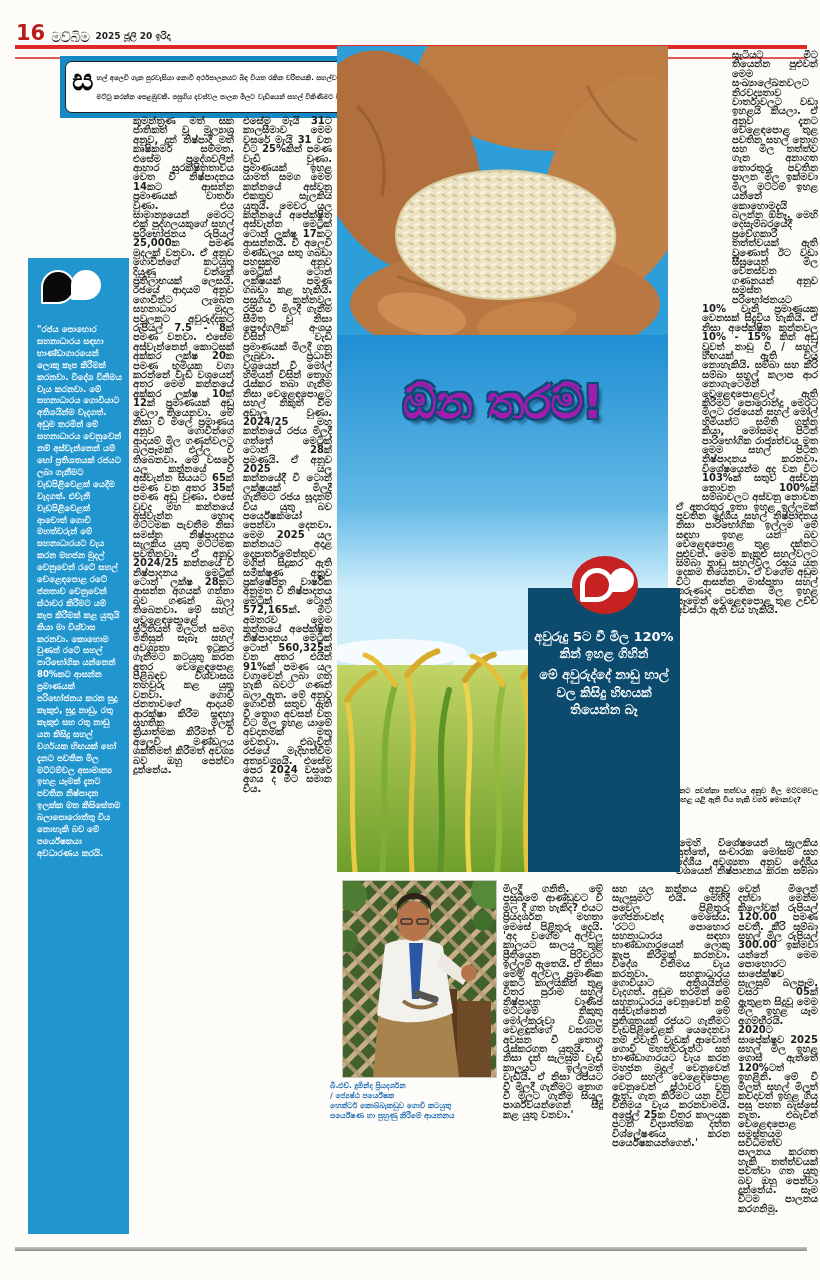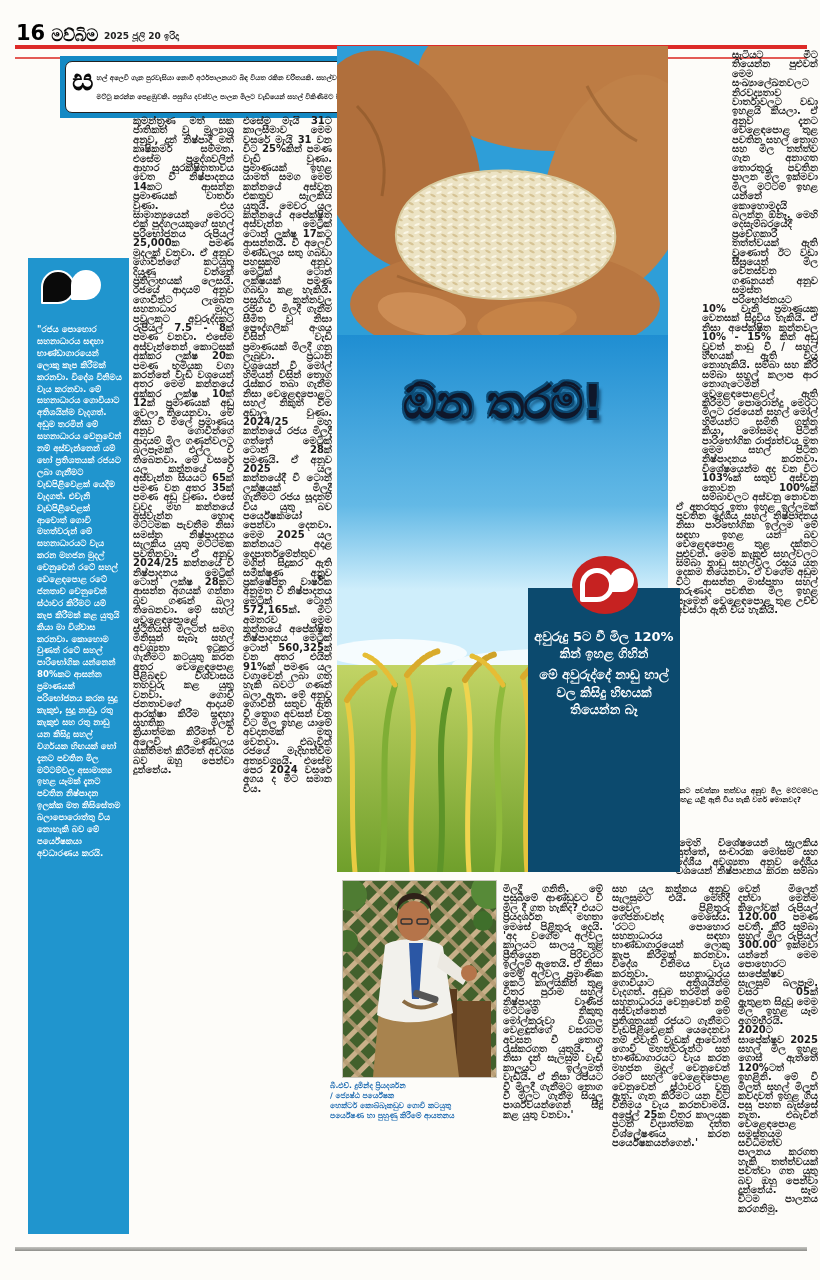--- a/index.html
+++ b/index.html
@@ -1,21 +1,21 @@
 <!DOCTYPE html>
 <html><head>
 <meta charset="utf-8">
 <style>
   html,body{margin:0;padding:0;background:#e8e8e4;}
   #page{position:relative;width:820px;height:1280px;background:#fdfcf9;margin:0 auto;
         font-family:"DejaVu Sans","Liberation Sans",sans-serif;overflow:hidden;}
   
   .hdr{position:absolute;left:16px;top:18px;width:790px;height:26px;display:flex;align-items:flex-end;gap:6px;}
-  .pageno{font-size:21px;font-weight:700;color:#000000;line-height:1;text-align:right;}
-  .masthead{font-size:17px;font-weight:700;color:#0a0a0a;letter-spacing:-.5px;line-height:1;}
+  .pageno{font-size:21px;font-weight:700;color:#b91c1c;line-height:1;text-align:right;}
+  .masthead{font-size:14px;font-weight:400;color:#0a0a0a;letter-spacing:-.5px;line-height:1;}
   .pdate{font-size:9px;font-weight:700;color:#222;padding-bottom:2px;}
   .redrule{position:absolute;left:15px;top:45px;width:792px;height:8px;
            border-top:4px solid #dd2a28;border-bottom:2px solid #e35a55;}
   
   .introbox{position:absolute;left:60px;top:56px;width:338px;height:62px;background:#1489c4;padding:0;}
   .introinner{position:absolute;left:5px;top:5px;right:5px;bottom:5px;background:#ffffff;border:1px solid #222;
               border-radius:7px;padding:3px 7px 2px 6px;overflow:hidden;}
   .dropcap{float:left;font-size:30px;font-weight:900;color:#0a0a0a;line-height:.85;margin:2px 3px 0 0;}
   .introtxt{font-size:6.9px;line-height:9px;font-weight:700;color:#101010;text-align:justify;}
   
@@ -28,21 +28,21 @@
   .quotepair{position:relative;width:62px;height:42px;margin:2px 0 12px 4px;}
   .quotepair .c1,.quotepair .c2{position:absolute;top:0;width:30px;height:30px;border-radius:50% 50% 50% 4%;}
   .quotepair .c1{left:0;background:#0a0a0a;border:2px solid #fff;}
   .quotepair .c2{left:30px;background:#ffffff;}
   
   .imgblock{position:absolute;left:337px;top:335px;width:331px;height:537px;overflow:hidden;}
   .handsblock{position:absolute;left:337px;top:46px;width:331px;height:289px;overflow:hidden;}
   .headline{position:absolute;left:337px;top:378px;width:331px;text-align:center;z-index:5;}
   .hl1{font-size:40px;font-weight:900;color:#ffffff;line-height:1.12;letter-spacing:-1px;
        text-shadow:2px 2px 0 #0c4a74,-2px 2px 0 #0c4a74,2px -2px 0 #0c4a74,-2px -2px 0 #0c4a74,4px 4px 3px rgba(6,40,70,.55);}
-  .hl2{font-size:46px;font-weight:900;color:#0f172a;line-height:1.05;letter-spacing:-1px;
+  .hl2{font-size:46px;font-weight:900;color:#a21caf;line-height:1.05;letter-spacing:-1px;
        text-shadow:2px 2px 0 #0c4a74,-2px 2px 0 #0c4a74,2px -2px 0 #0c4a74,-2px -2px 0 #0c4a74,4px 5px 3px rgba(6,40,70,.55);}
   
   .redbox{position:absolute;left:528px;top:588px;width:152px;height:284px;background:#0c4a6e;z-index:6;}
   .rq{color:#fff;font-weight:800;text-align:center;margin:0 6px;}
   .rq1{font-size:13px;line-height:17px;margin-top:40px;}
   .rq2{font-size:13px;line-height:17.5px;margin-top:4px;}
   .rq3{font-size:14.5px;line-height:19px;margin-top:16px;}
   .redq-icon{position:absolute;left:572px;top:556px;width:70px;height:62px;z-index:7;}
   .redq-icon .disc{position:absolute;left:0;top:0;width:66px;height:58px;background:#c62221;border-radius:50%;}
   .redq-icon .r1{position:absolute;left:8px;top:12px;width:24px;height:24px;border:5px solid #fff;border-radius:50% 50% 50% 6%;background:transparent;}

